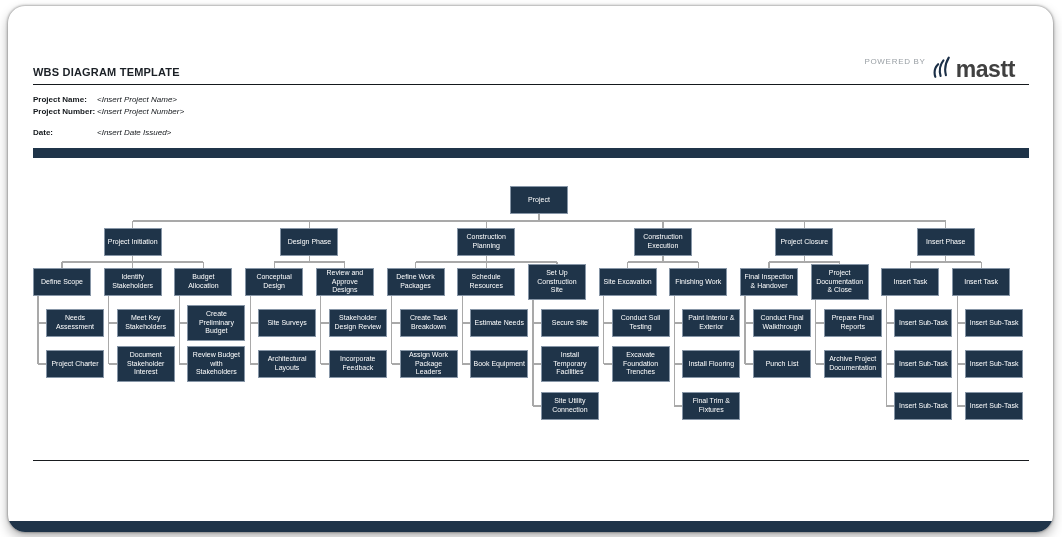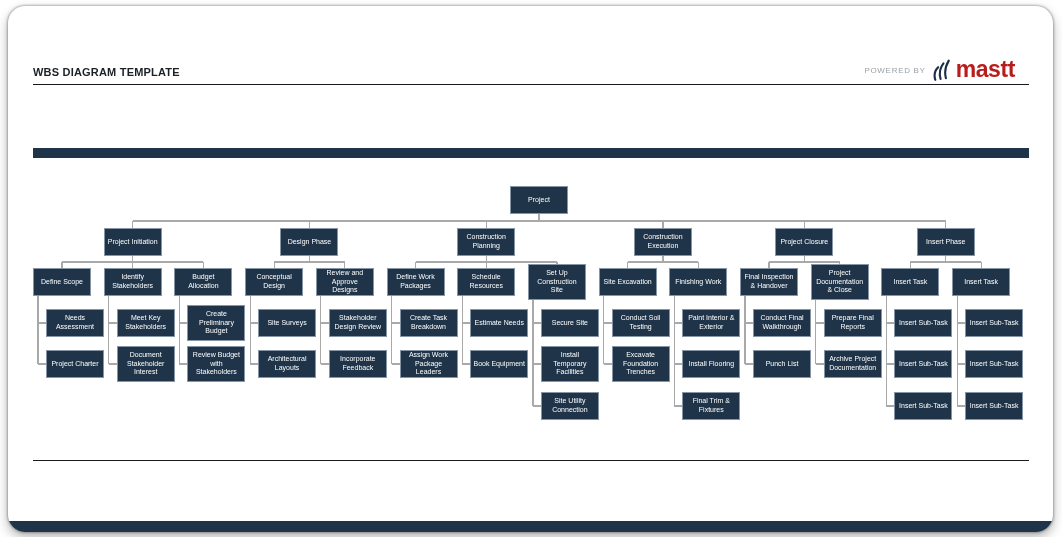--- a/index.html
+++ b/index.html
@@ -18,43 +18,57 @@
     position:absolute; left:25px; top:60px;
     font-size:11px; font-weight:bold; color:#1b2026; letter-spacing:.2px;
   }
   .title-rule { position:absolute; left:25px; top:78px; width:996px; border-top:1.6px solid #15191d; }
   .fields { position:absolute; left:25px; top:88px; font-size:8px; color:#14181c; }
   .frow { display:flex; line-height:11.5px; }
   .frow.date-row { margin-top:10px; }
   .flabel { width:64px; font-weight:bold; }
   .fvalue { font-style:italic; }
   .topbar { position:absolute; left:25px; top:142px; width:996px; height:10px; background:#1f3449; }
-  .logo { position:absolute; top:50px; right:38px; display:flex; align-items:center; gap:6px; }
+  .logo { position:absolute; top:50px; right:38px; display:flex; align-items:flex-start; gap:6px; }
   .powered { font-size:8px; color:#9aa0a5; letter-spacing:.7px; position:relative; top:1px; }
   .brand-icon { display:block; }
-  .brand { font-size:23px; font-weight:bold; color:#b91c1c; letter-spacing:-.4px; }
+  .brand { font-size:23px; font-weight:bold; color:#404040; letter-spacing:-.4px; }
   .diagram { position:absolute; left:0; top:0; width:1045px; height:526px; }
   .connectors { position:absolute; left:0; top:0; }
   .node {
     position:absolute; box-sizing:border-box;
     background:#1f3449; border:1px solid #8796a7; color:#ffffff;
     display:flex; align-items:center; justify-content:center;
     text-align:center; font-size:7px; line-height:8.6px; padding:1px 2px;
   }
   .footrule { position:absolute; left:25px; top:454px; width:996px; border-top:1.5px solid #191c1f; }
   .bottombar { position:absolute; left:0; bottom:0; width:1045px; height:11px; background:#1f3449; }
 </style>
 </head>
 <body>
 
 <div class="card">
 
   <div class="title">WBS DIAGRAM TEMPLATE</div>
   <div class="title-rule"></div>
 
+  <div class="fields">
+    <div class="frow">
+      <span class="flabel">Project Name:</span>
+      <span class="fvalue">&lt;Insert Project Name&gt;</span>
+    </div>
+    <div class="frow">
+      <span class="flabel">Project Number:</span>
+      <span class="fvalue">&lt;Insert Project Number&gt;</span>
+    </div>
+    <div class="frow date-row">
+      <span class="flabel">Date:</span>
+      <span class="fvalue">&lt;Insert Date Issued&gt;</span>
+    </div>
+  </div>
 
   <div class="logo">
     <span class="powered">POWERED BY</span>
     <svg class="brand-icon" width="18" height="22" viewBox="0 0 22 26">
       <path d="M4 25 C2.2 19 3.5 13.5 7.5 9.5" fill="none" stroke="#1b2f47" stroke-width="2.6" stroke-linecap="round"></path>
       <path d="M10.5 24 C8.5 17 10 10 14 5" fill="none" stroke="#1b2f47" stroke-width="2.6" stroke-linecap="round"></path>
       <path d="M17 23 C15 15.5 16.5 8 20.5 1.5" fill="none" stroke="#1b2f47" stroke-width="2.6" stroke-linecap="round"></path>
     </svg>
     <span class="brand">mastt</span>
   </div>

